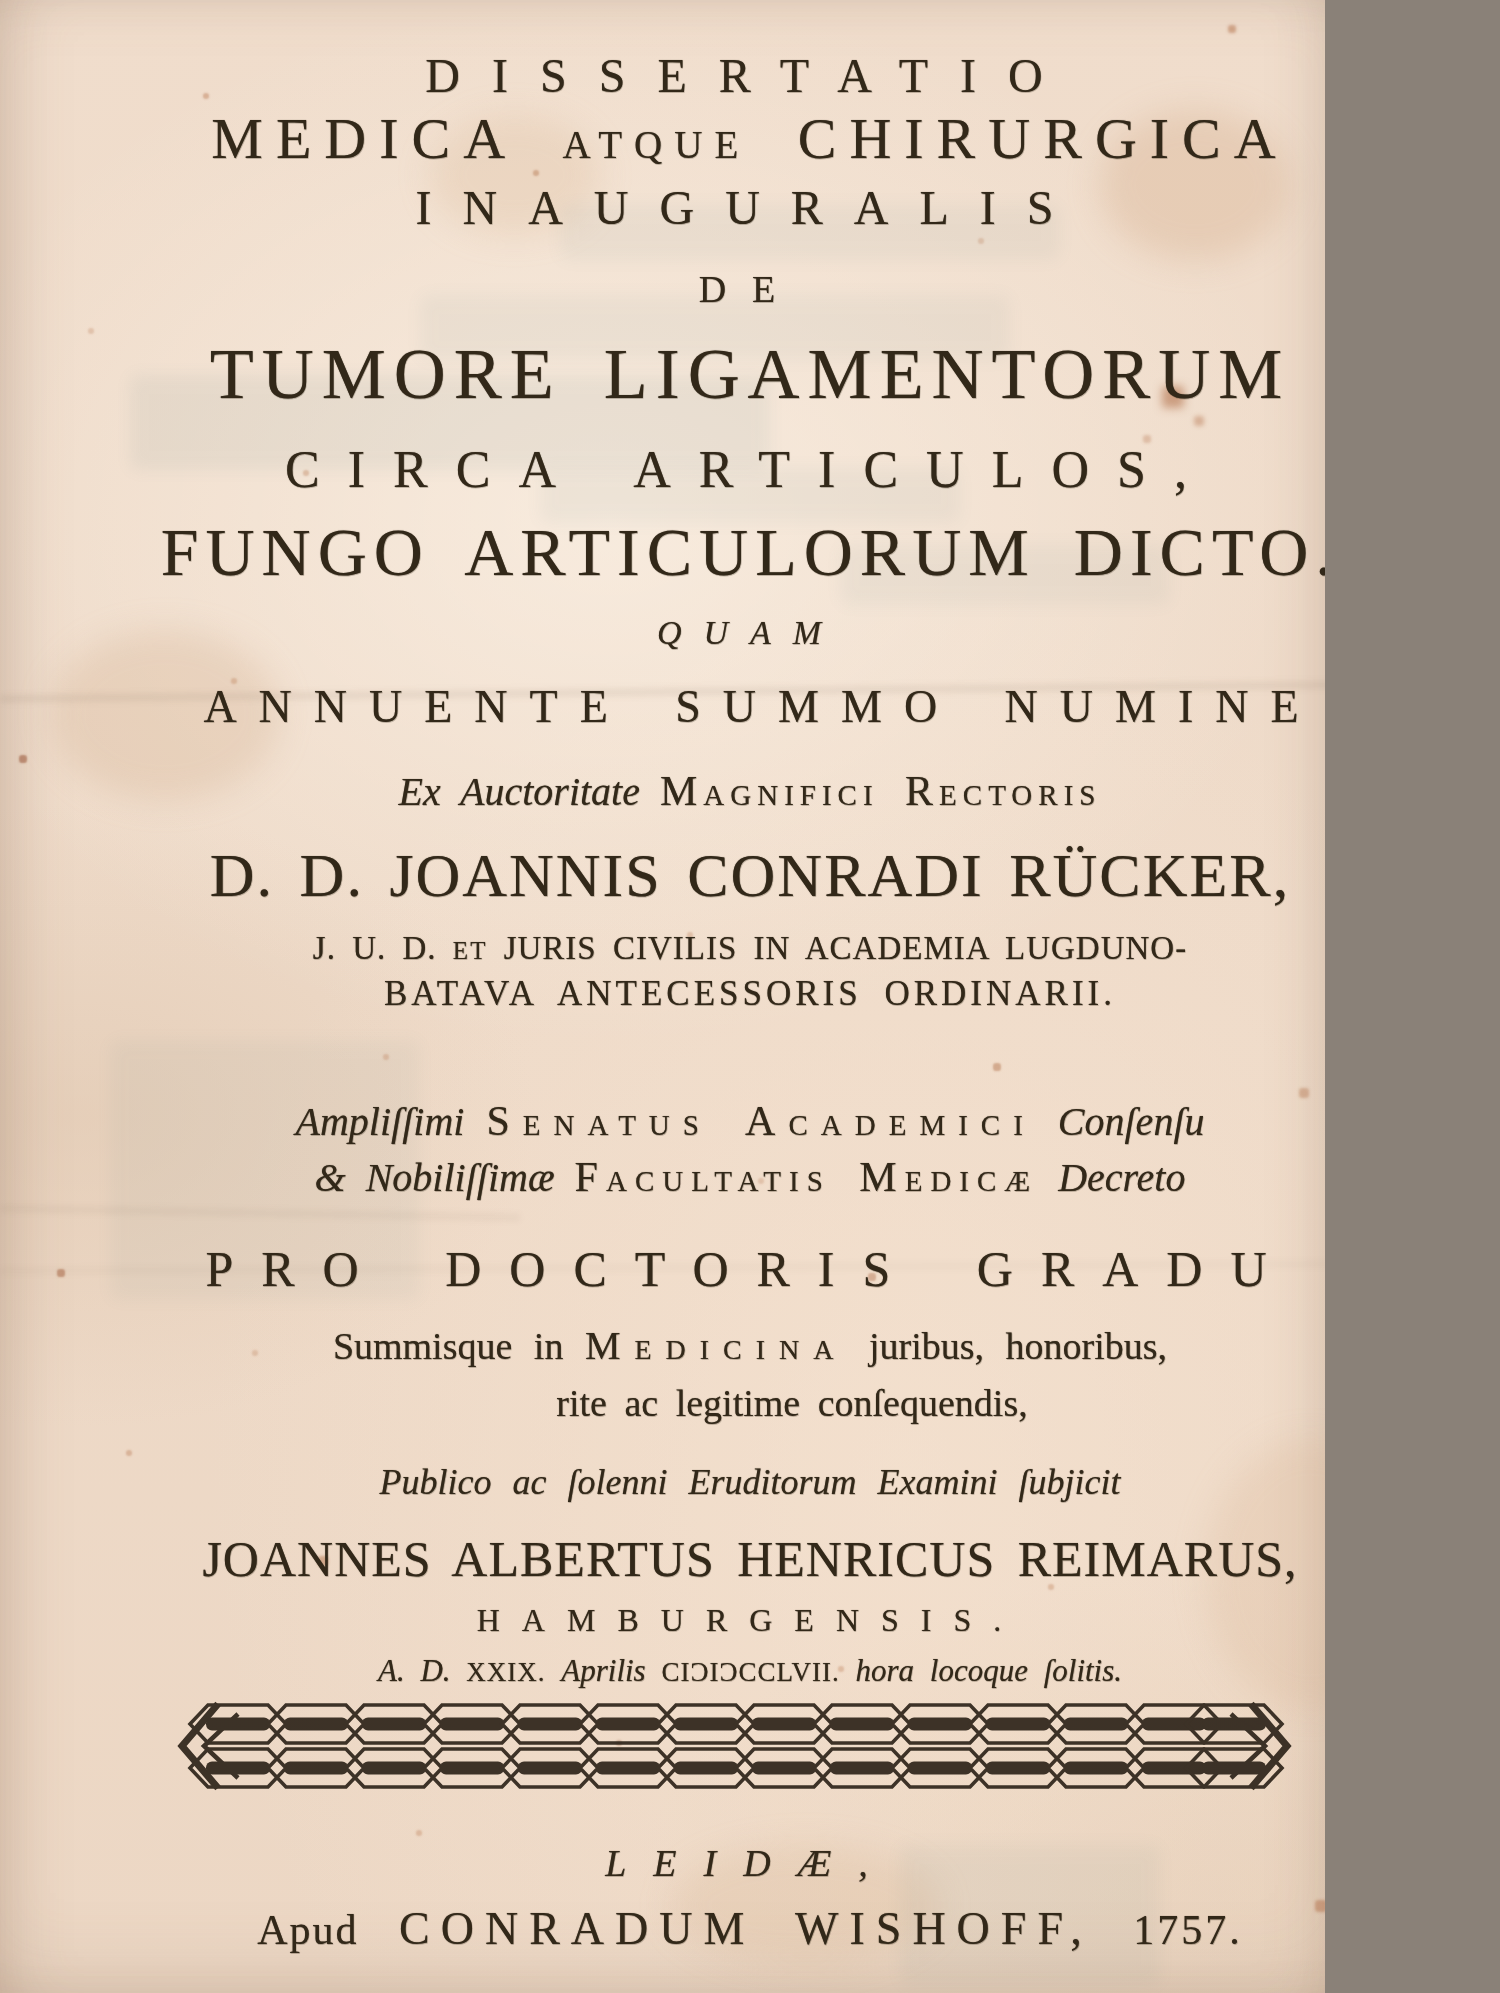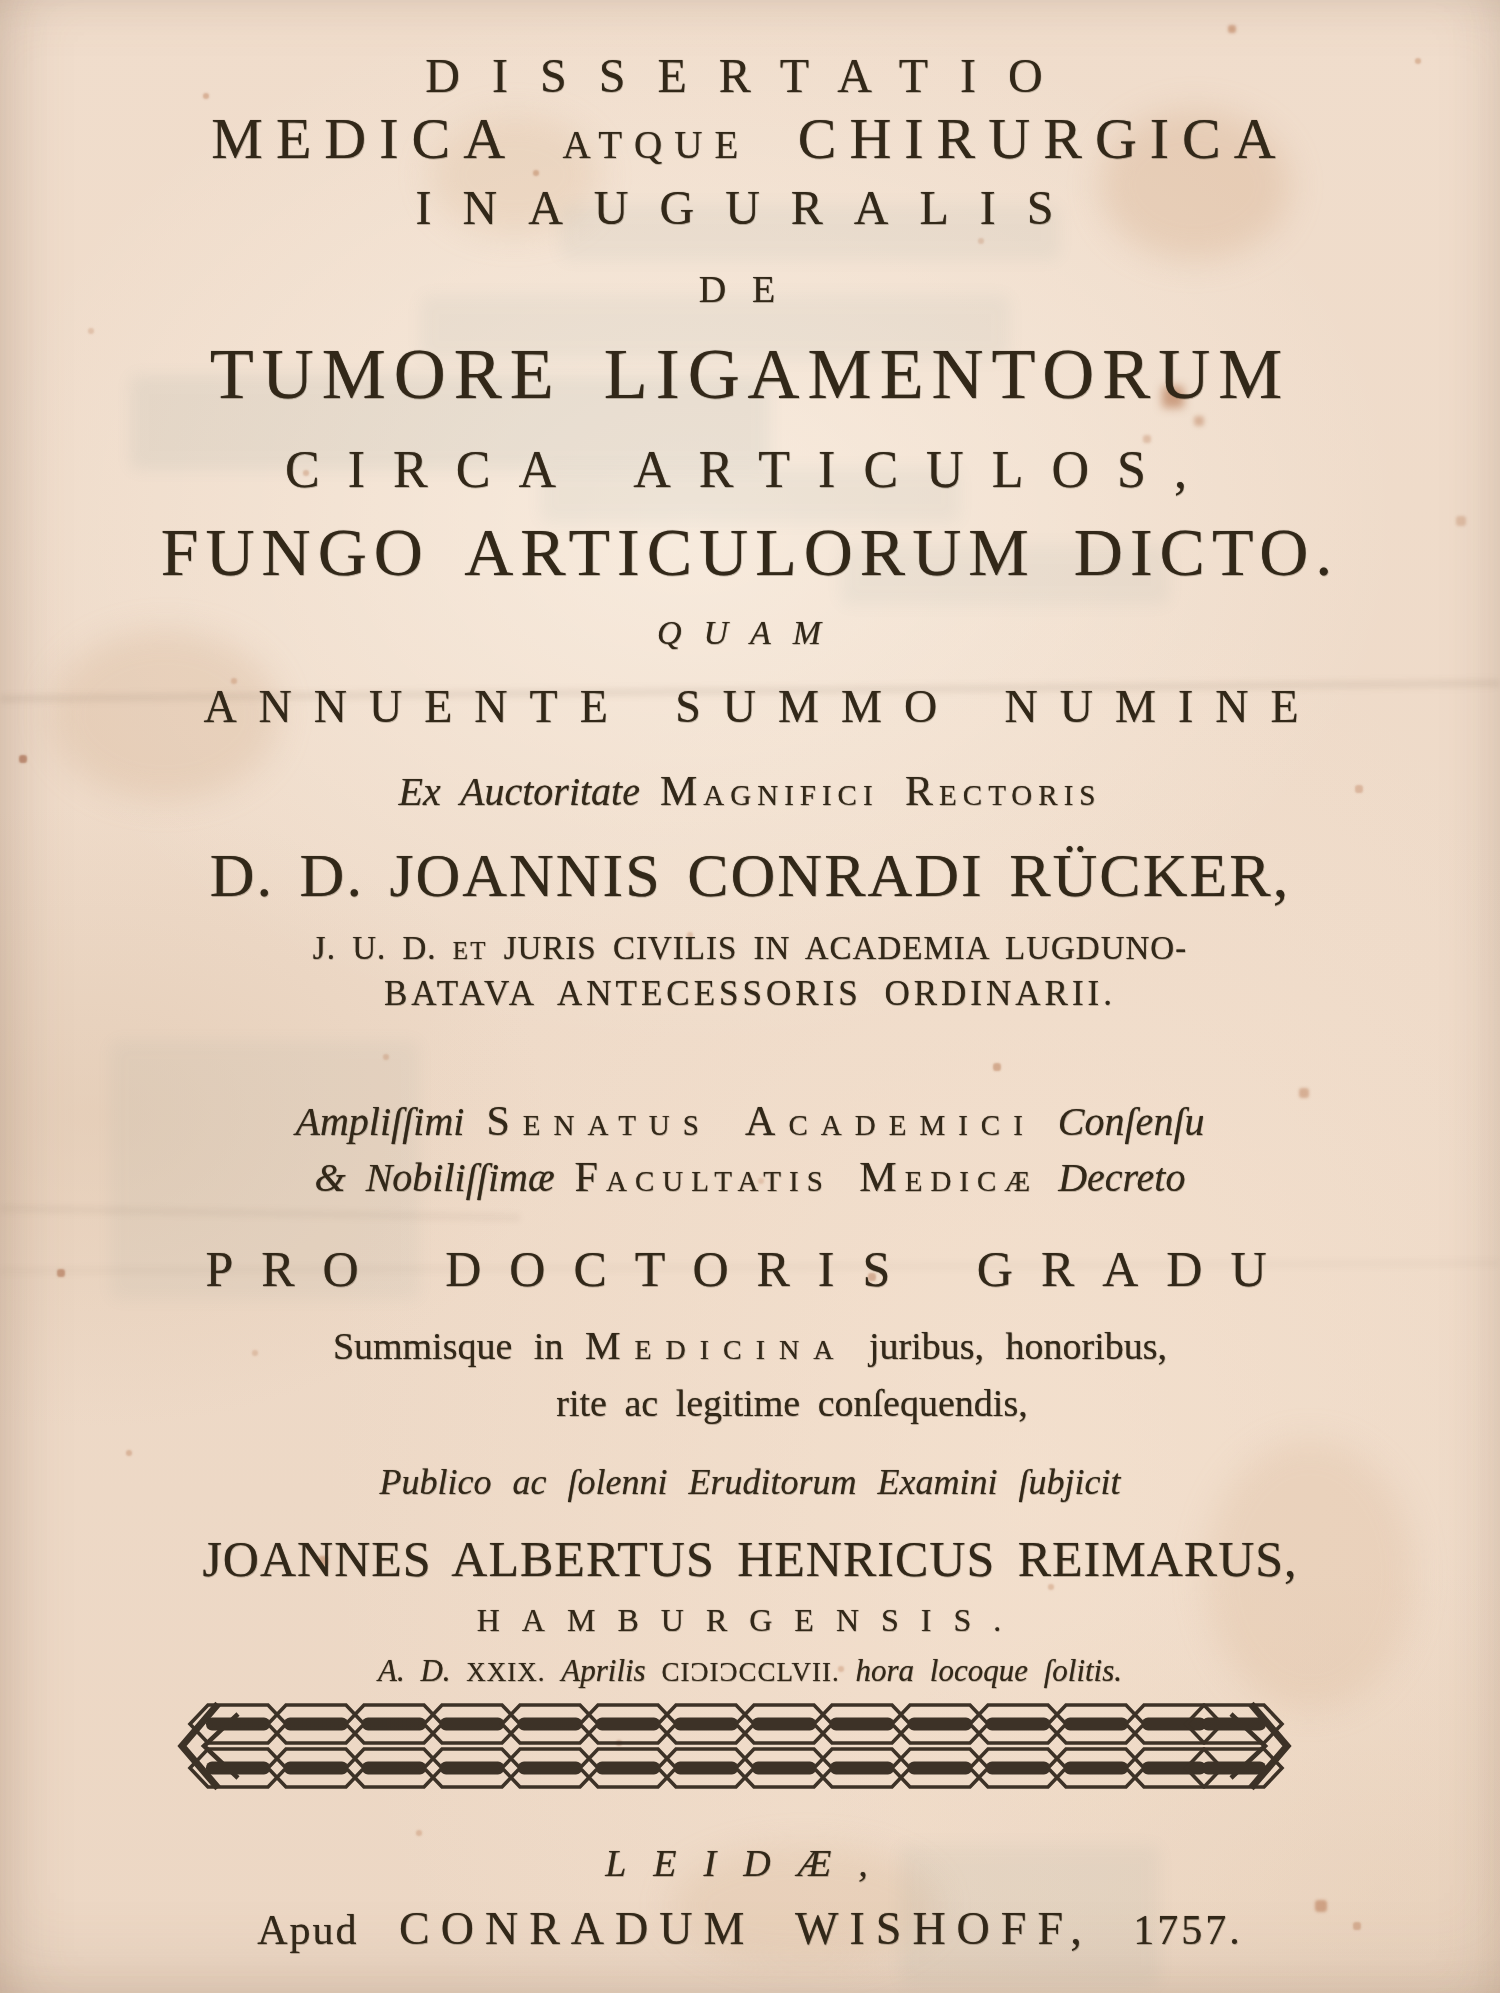--- a/index.html
+++ b/index.html
@@ -1,17 +1,17 @@
 <!DOCTYPE html>
 <html><head>
 <meta charset="utf-8">
 <style>
   html,body{margin:0;padding:0;background:#8a8178;}
   .page{
-    position:relative; width:1500px; height:1993px; overflow:hidden;
+    position:relative; width:1325px; height:1993px; overflow:hidden;
     font-family:"Liberation Serif","DejaVu Serif",serif;
     color:#322819;
     background-color:#eedac8;
     background-image:
       radial-gradient(1150px 850px at 46% 26%, rgba(255,248,238,.55), rgba(255,248,238,0) 62%),
       radial-gradient(1000px 1300px at 68% 74%, rgba(248,230,212,.5), rgba(248,230,212,0) 70%),
       radial-gradient(760px 520px at 6% 56%, rgba(219,193,168,.45), rgba(219,193,168,0) 60%),
       radial-gradient(900px 500px at 92% 95%, rgba(222,196,170,.4), rgba(222,196,170,0) 65%),
       linear-gradient(#f0ddcc,#ecd7c4);
     box-shadow:

